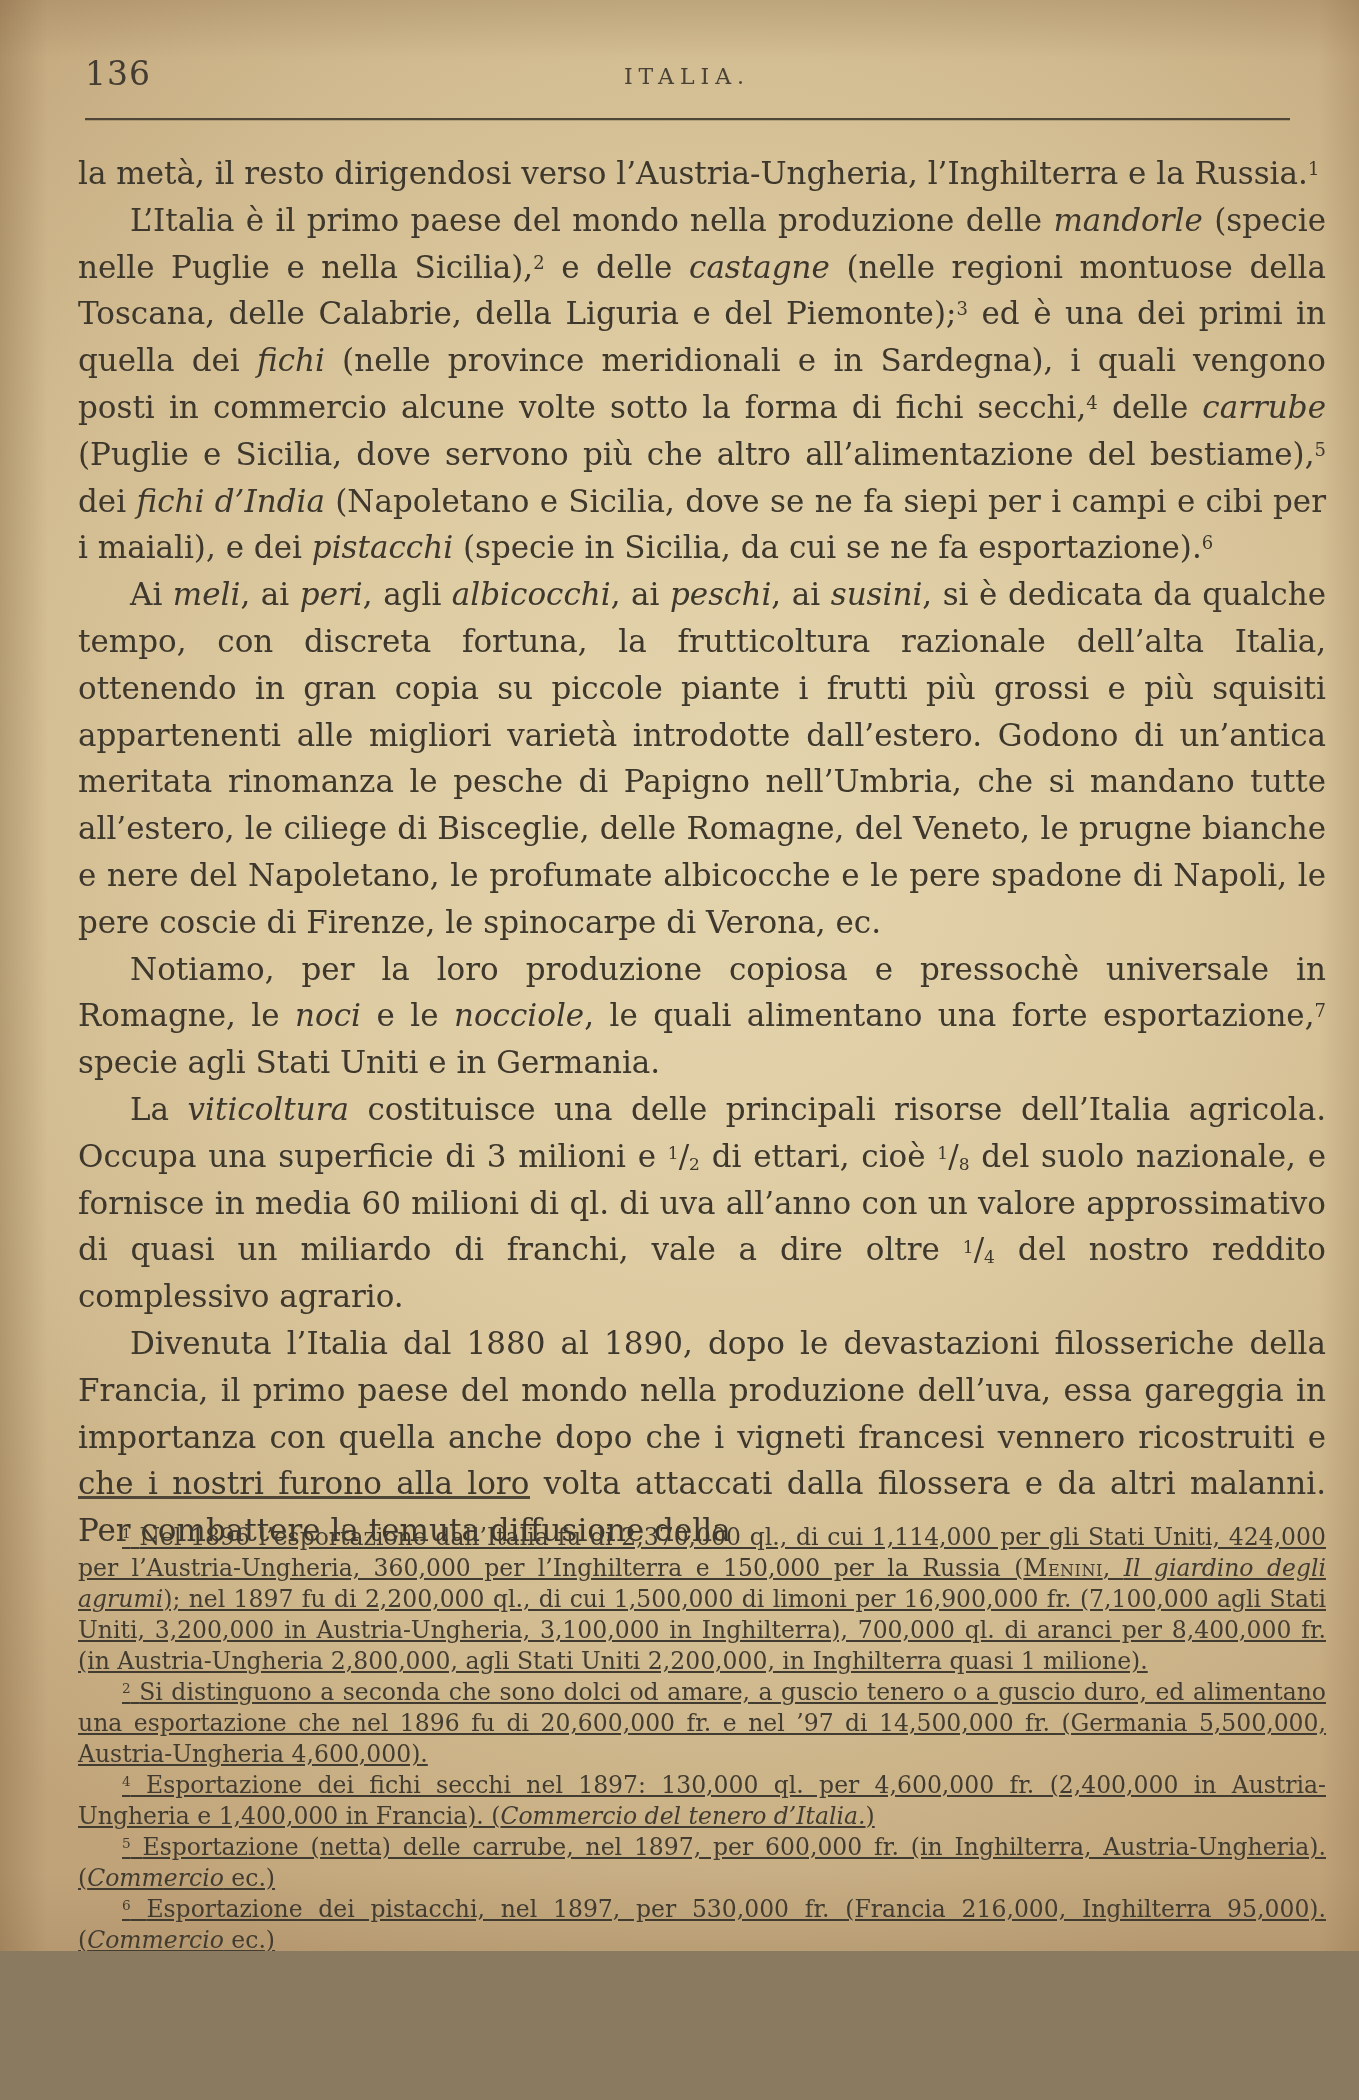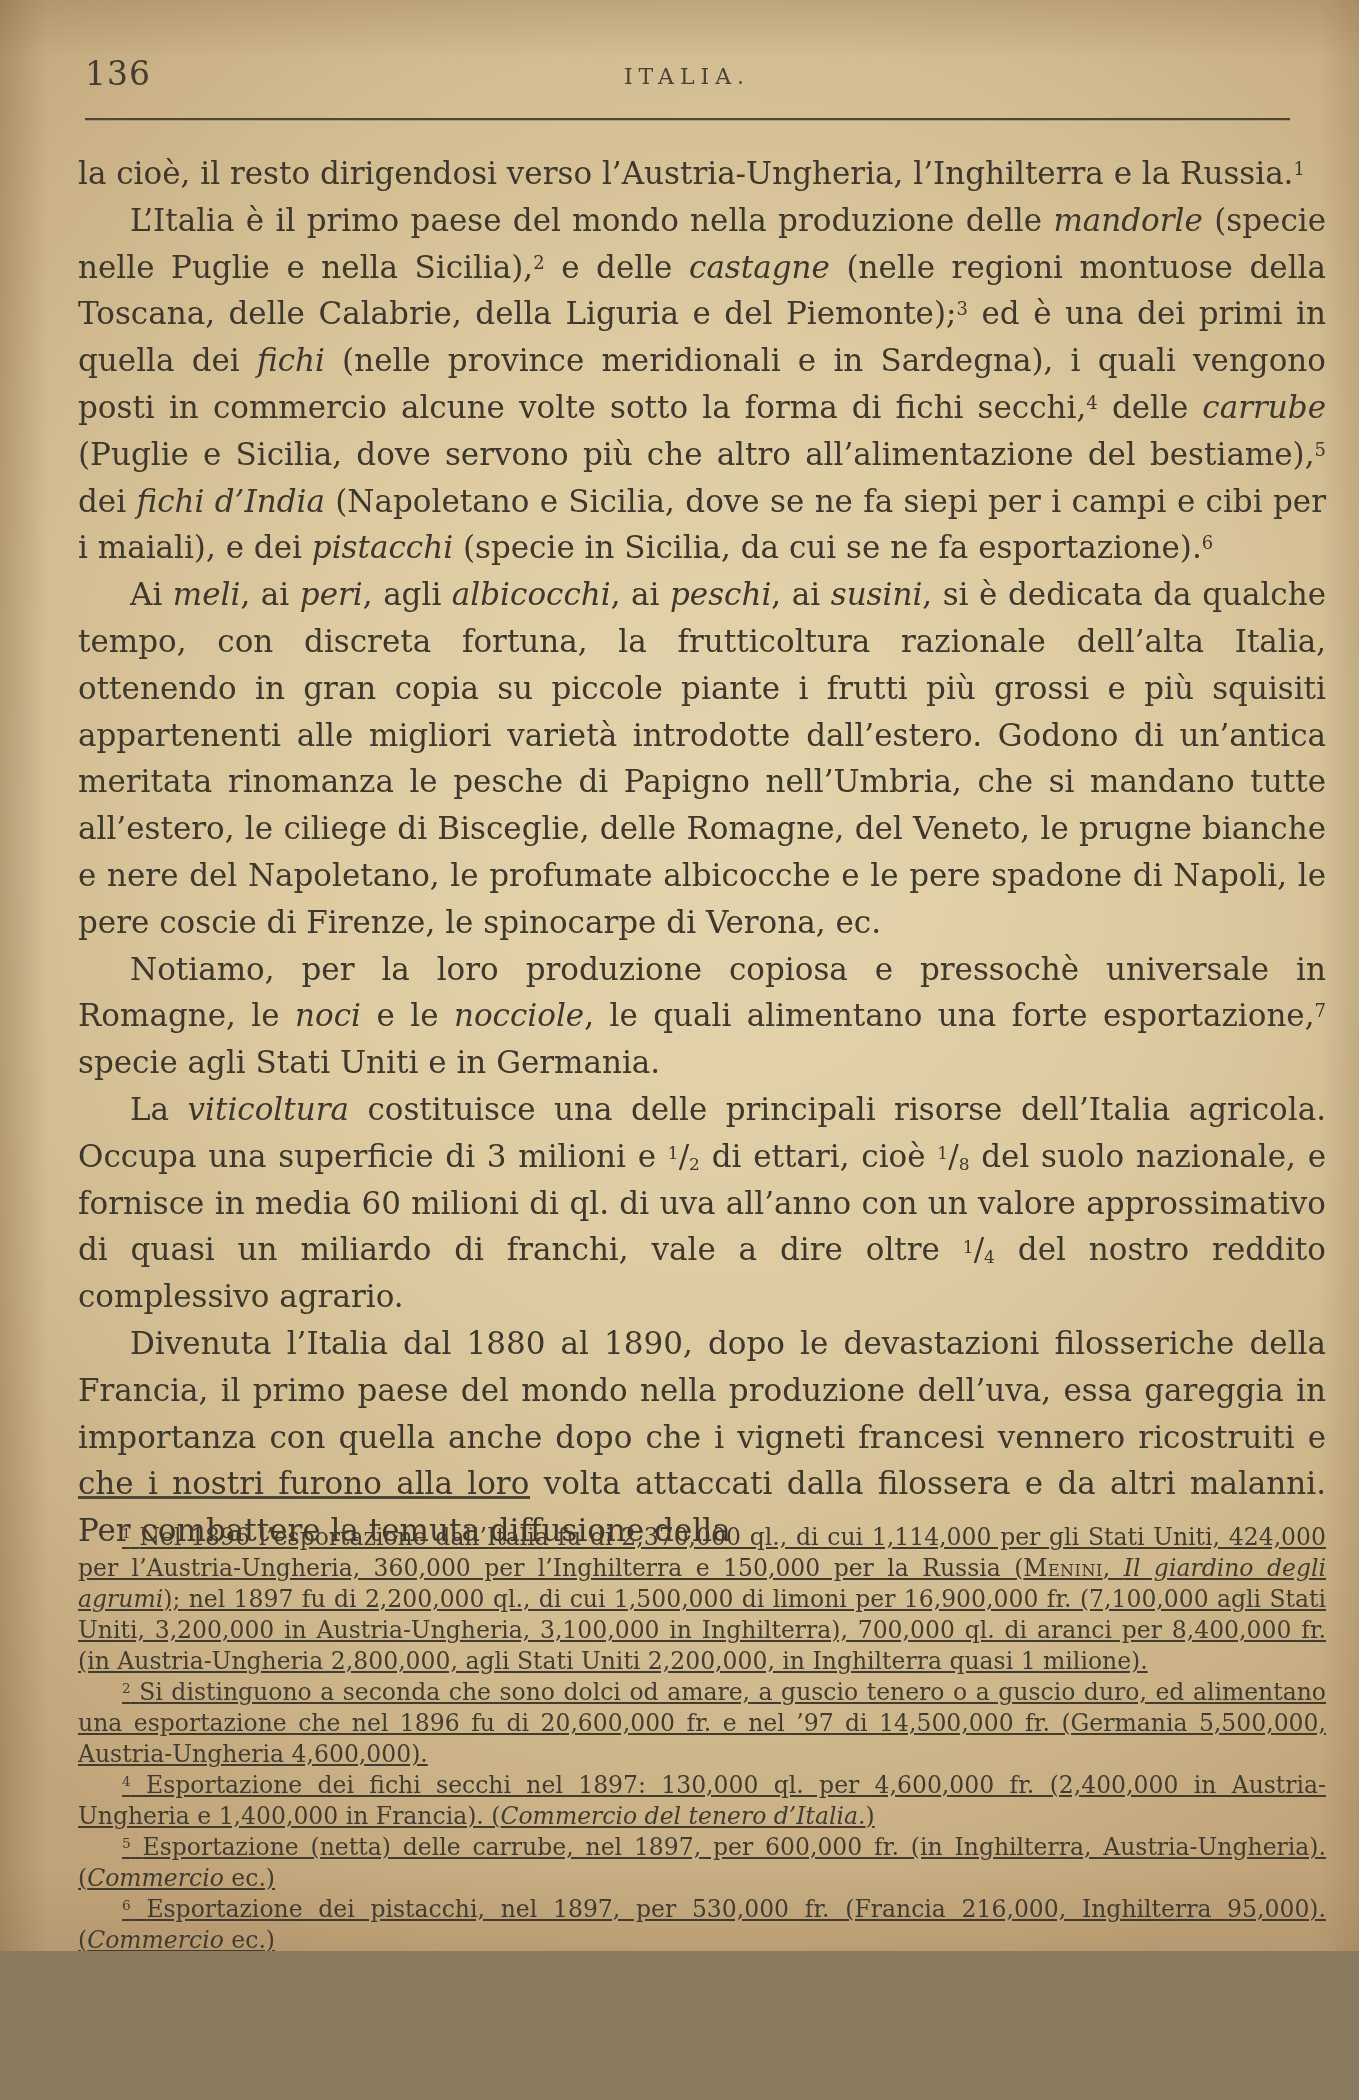--- a/index.html
+++ b/index.html
@@ -54,21 +54,21 @@
 <body>
 
 <div class="page">
   <div class="header">
     <span class="page-number">136</span>
     <span class="running-title">ITALIA.</span>
   </div>
   <div class="header-rule"></div>
 
   <div class="body-text" id="body-text">
-      <p><span>la cioè, il resto dirigendosi verso l’Austria-Ungheria, l’Inghilterra e la Russia.</span><sup>1</sup></p>
+      <p><span>la metà, il resto dirigendosi verso l’Austria-Ungheria, l’Inghilterra e la Russia.</span><sup>1</sup></p>
       <p class="indent"><span>L’Italia è il primo paese del mondo nella produzione delle </span><i>mandorle</i><span> (specie nelle Puglie e nella Sicilia),</span><sup>2</sup><span> e delle </span><i>castagne</i><span> (nelle regioni montuose della Toscana, delle Calabrie, della Liguria e del Piemonte);</span><sup>3</sup><span> ed è una dei primi in quella dei </span><i>fichi</i><span> (nelle province meridionali e in Sardegna), i quali vengono posti in commercio alcune volte sotto la forma di fichi secchi,</span><sup>4</sup><span> delle </span><i>carrube</i><span> (Puglie e Sicilia, dove servono più che altro all’alimentazione del bestiame),</span><sup>5</sup><span> dei </span><i>fichi d’India</i><span> (Napoletano e Sicilia, dove se ne fa siepi per i campi e cibi per i maiali), e dei </span><i>pistacchi</i><span> (specie in Sicilia, da cui se ne fa esportazione).</span><sup>6</sup></p>
       <p class="indent"><span>Ai </span><i>meli</i><span>, ai </span><i>peri</i><span>, agli </span><i>albicocchi</i><span>, ai </span><i>peschi</i><span>, ai </span><i>susini</i><span>, si è dedicata da qualche tempo, con discreta fortuna, la frutticoltura razionale dell’alta Italia, ottenendo in gran copia su piccole piante i frutti più grossi e più squisiti appartenenti alle migliori varietà introdotte dall’estero. Godono di un’antica meritata rinomanza le pesche di Papigno nell’Umbria, che si mandano tutte all’estero, le ciliege di Bisceglie, delle Romagne, del Veneto, le prugne bianche e nere del Napoletano, le profumate albicocche e le pere spadone di Napoli, le pere coscie di Firenze, le spinocarpe di Verona, ec.</span></p>
       <p class="indent"><span>Notiamo, per la loro produzione copiosa e pressochè universale in Romagne, le </span><i>noci</i><span> e le </span><i>nocciole</i><span>, le quali alimentano una forte esportazione,</span><sup>7</sup><span> specie agli Stati Uniti e in Germania.</span></p>
       <p class="indent"><span>La </span><i>viticoltura</i><span> costituisce una delle principali risorse dell’Italia agricola. Occupa una superficie di 3 milioni e </span><span class="frac"><sup>1</sup>/<sub>2</sub></span><span> di ettari, cioè </span><span class="frac"><sup>1</sup>/<sub>8</sub></span><span> del suolo nazionale, e fornisce in media 60 milioni di ql. di uva all’anno con un valore approssimativo di quasi un miliardo di franchi, vale a dire oltre </span><span class="frac"><sup>1</sup>/<sub>4</sub></span><span> del nostro reddito complessivo agrario.</span></p>
       <p class="indent"><span>Divenuta l’Italia dal 1880 al 1890, dopo le devastazioni filosseriche della Francia, il primo paese del mondo nella produzione dell’uva, essa gareggia in importanza con quella anche dopo che i vigneti francesi vennero ricostruiti e che i nostri furono alla loro volta attaccati dalla filossera e da altri malanni. Per combattere la temuta diffusione della</span></p>
     </div>
 
   <div class="footnote-rule"></div>
   <div class="footnotes" id="footnotes">
       <p><sup>1</sup> <span>Nel 1896 l’esportazione dall’Italia fu di 2,370,000 ql., di cui 1,114,000 per gli Stati Uniti, 424,000 per l’Austria-Ungheria, 360,000 per l’Inghilterra e 150,000 per la Russia (</span><span class="sc">Menini</span><span>, </span><i>Il giardino degli agrumi</i><span>); nel 1897 fu di 2,200,000 ql., di cui 1,500,000 di limoni per 16,900,000 fr. (7,100,000 agli Stati Uniti, 3,200,000 in Austria-Ungheria, 3,100,000 in Inghilterra), 700,000 ql. di aranci per 8,400,000 fr. (in Austria-Ungheria 2,800,000, agli Stati Uniti 2,200,000, in Inghilterra quasi 1 milione).</span></p>

